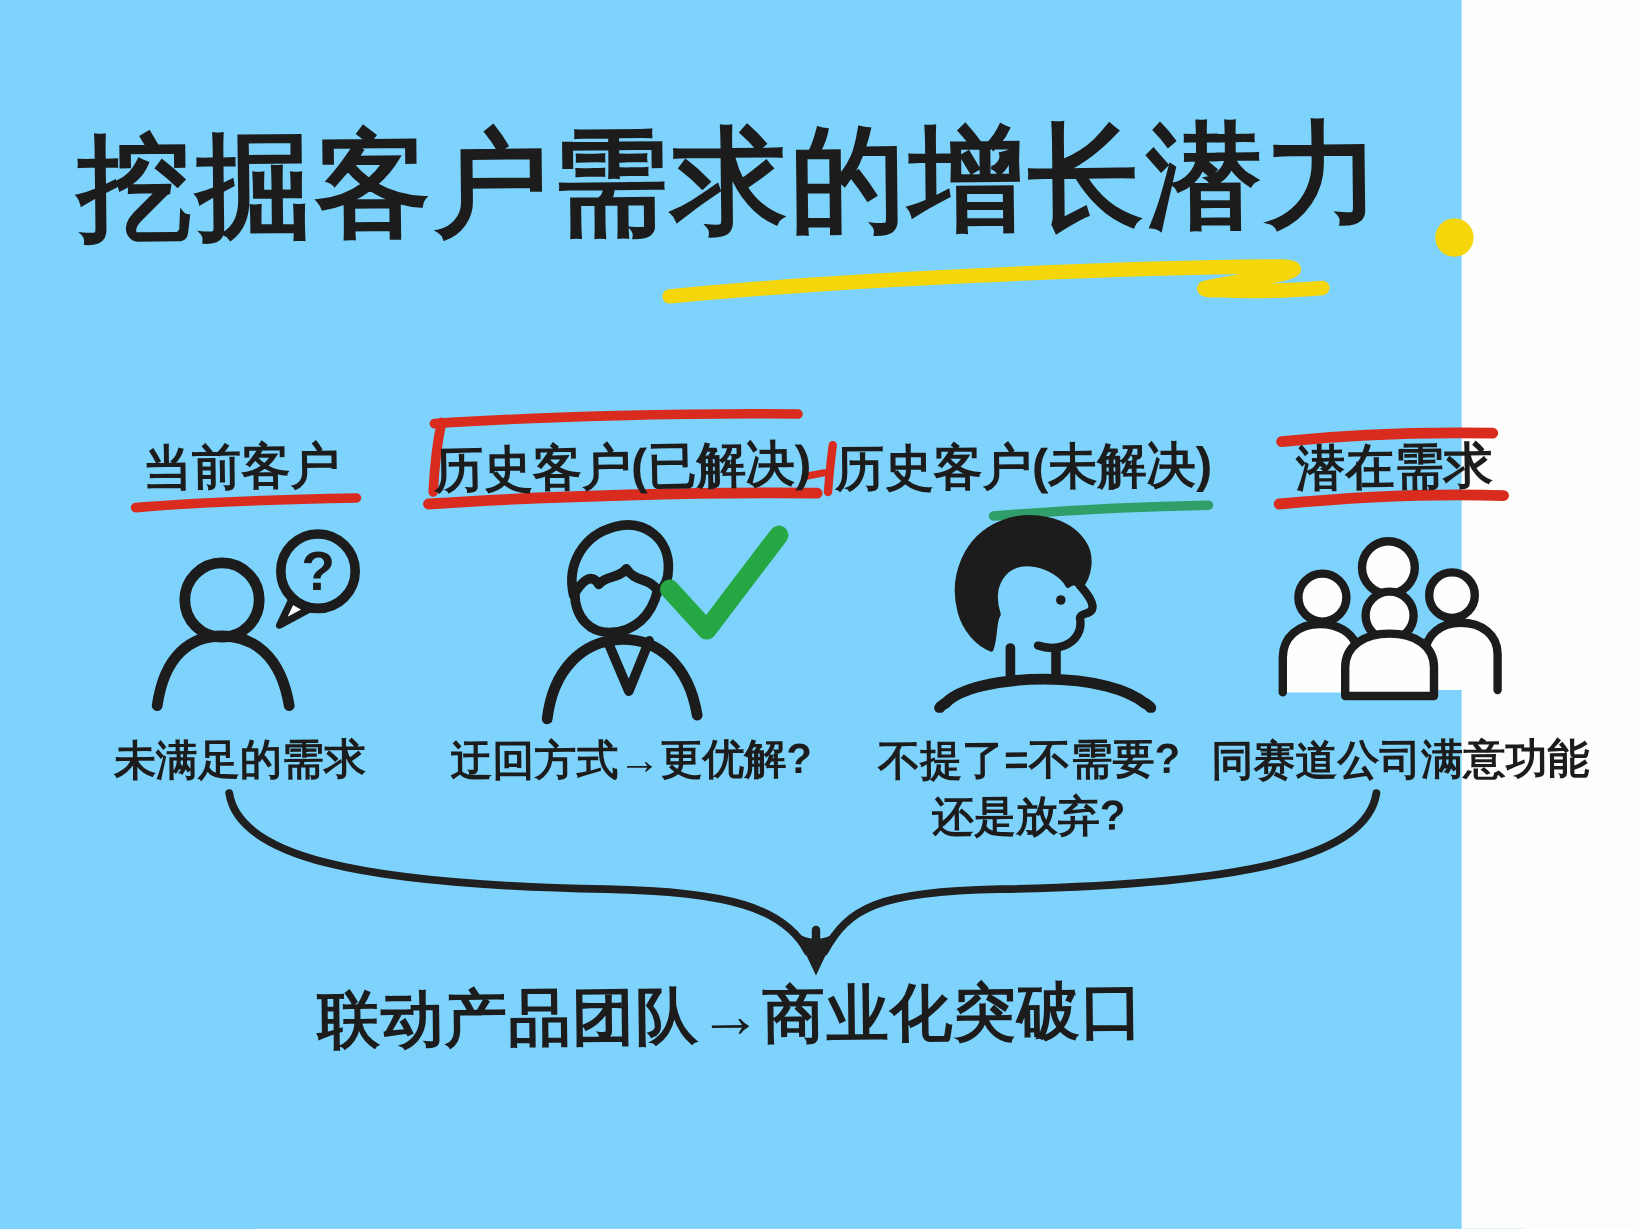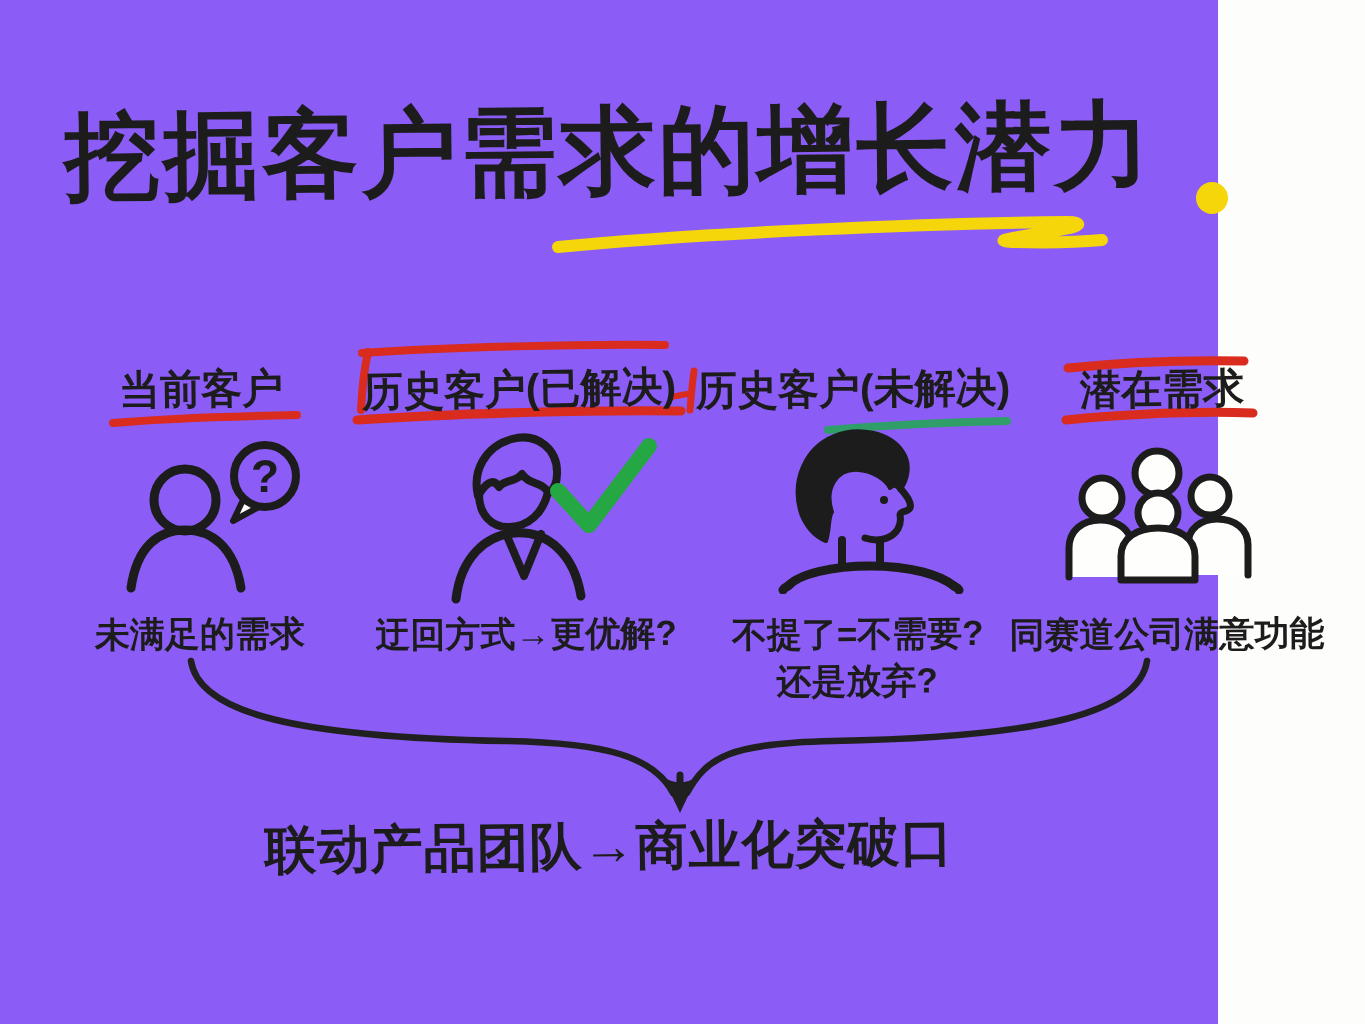--- a/index.html
+++ b/index.html
@@ -3,21 +3,21 @@
 <meta charset="utf-8">
 <style>
   html,body{margin:0;padding:0;}
   body{
     width:1365px;height:1024px;
     background:#fdfdfb;
     font-family:"Liberation Sans", sans-serif;
     color:#1c1c1c;
     overflow:hidden;
   }
-  .canvas{position:relative;width:1218px;height:1024px;background:#8b5cf6;}
+  .canvas{position:relative;width:1218px;height:1024px;background:#7dd3fc;}
   .strokes{position:absolute;left:0;top:0;width:1365px;height:1024px;pointer-events:none;}
   .title{
     position:absolute;left:0;right:0;top:88px;margin:0;
     text-align:center;font-size:96px;font-weight:900;letter-spacing:3px;
     transform:rotate(-0.6deg);white-space:nowrap;
   }
   .col-header{
     position:absolute;top:360px;height:58px;line-height:58px;
     text-align:center;font-size:41px;font-weight:800;white-space:nowrap;
   }

